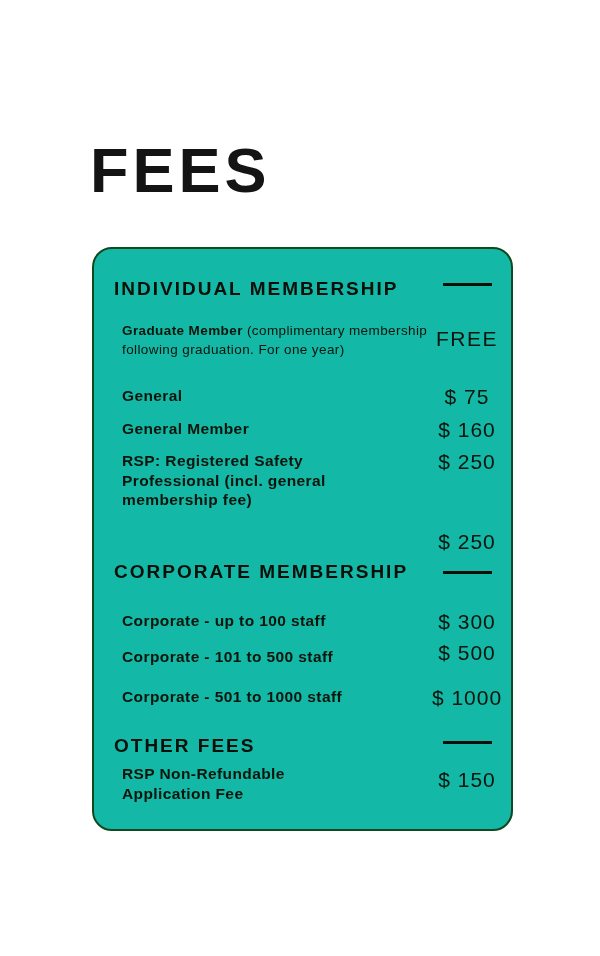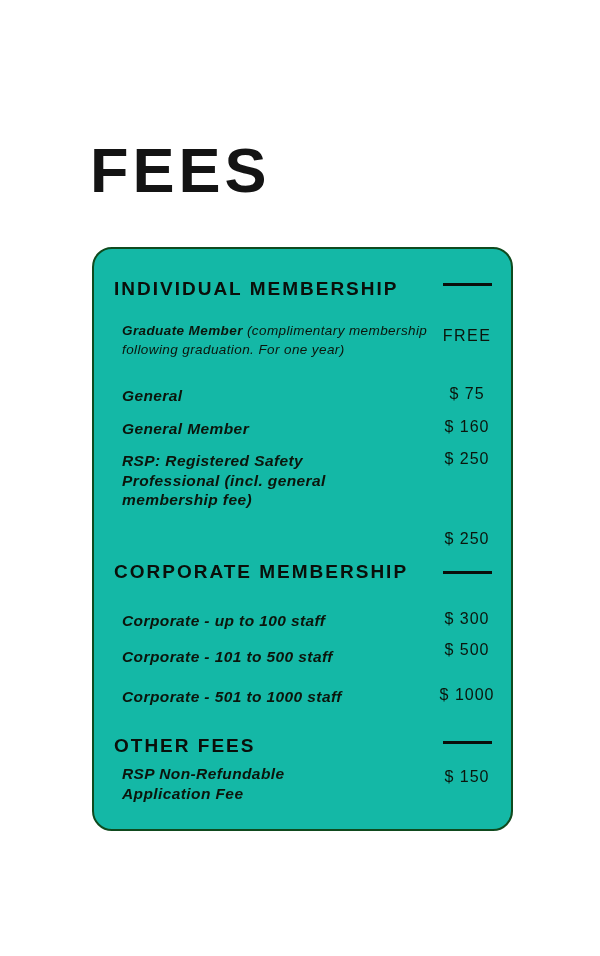--- a/index.html
+++ b/index.html
@@ -51,35 +51,34 @@
   .fee-label {
     position: absolute;
     left: 28px;
     width: 300px;
     font-size: 15.5px;
     line-height: 19.5px;
     font-weight: 700;
     letter-spacing: 0.4px;
     color: #0B150C;
     white-space: pre-line;
-    font-style: italic;
   }
   .fee-label.small {
     font-size: 13.5px;
     line-height: 18.5px;
     width: 308px;
     white-space: normal;
   }
   .fee-label.small .rest { font-weight: 400; }
   .fee-price {
     position: absolute;
     left: 318px;
     width: 110px;
     text-align: center;
-    font-size: 16px;
+    font-size: 21px;
     font-weight: 400;
     letter-spacing: 1px;
     color: #0B150C;
     white-space: nowrap;
   }
   .fee-price.free { letter-spacing: 1.5px; }
 </style>
 </head>
 <body>
 

